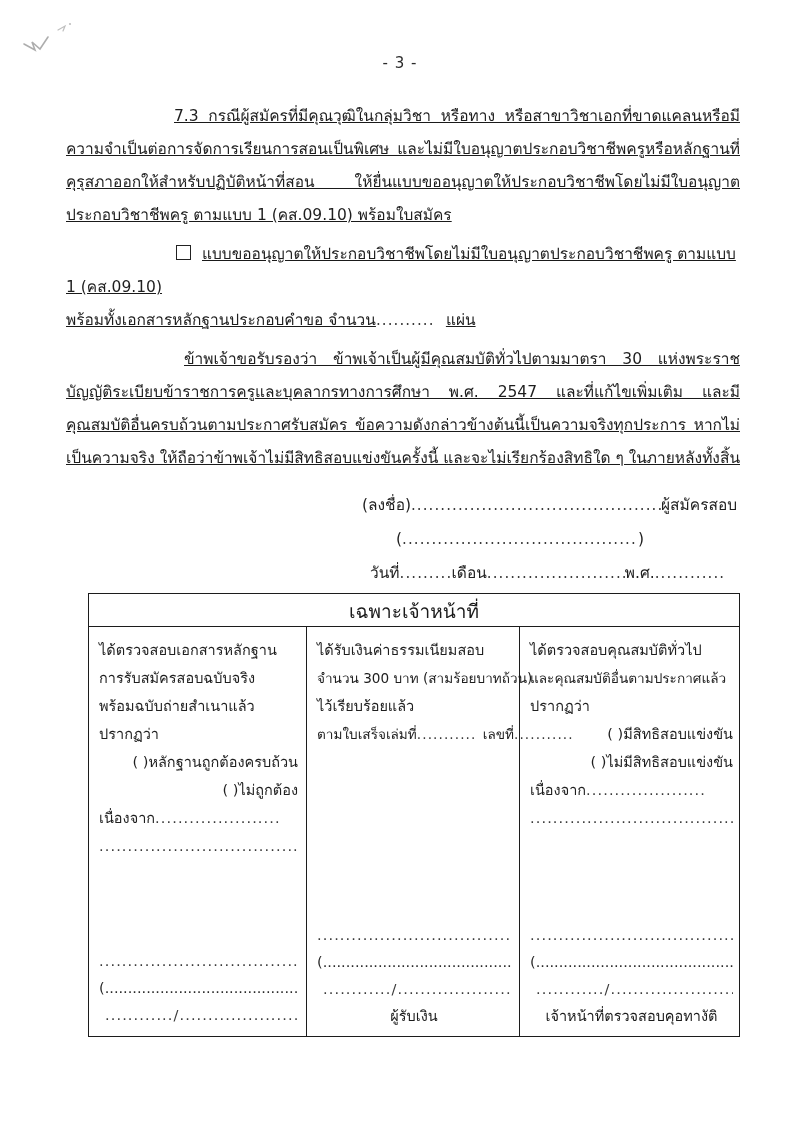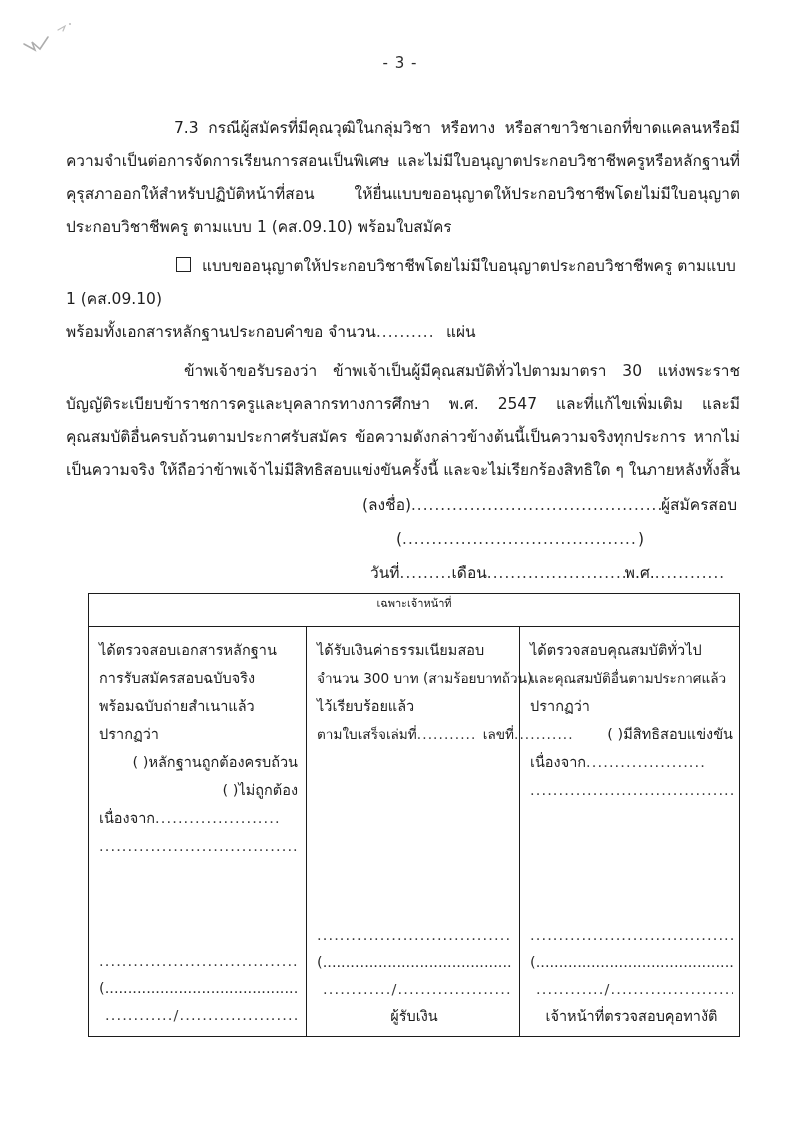--- a/index.html
+++ b/index.html
@@ -40,21 +40,22 @@
     text-align: center;
     font-size: 15px;
     letter-spacing: 1px;
     color: #2b2b2b;
   }
 
   .body-text {
     position: absolute;
     left: 66px;
     right: 60px;
-    top: 112px;
+    top: 100px;
+    text-decoration: underline;
   }
 
   .para {
     font-size: 15.5px;
     line-height: 33px;
     text-align: justify;
     text-justify: inter-word;
     color: #1e1e1e;
     margin: 0 0 6px 0;
   }
@@ -125,23 +126,23 @@
     width: 652px;
     height: 444px;
     border: 1.6px solid #1c1c1c;
     box-sizing: border-box;
     background: #fff;
   }
   .tbl-header {
     height: 32px;
     border-bottom: 1.6px solid #1c1c1c;
     display: flex;
-    align-items: flex-start;
+    align-items: flex-end;
     justify-content: center;
-    font-size: 11px;
+    font-size: 19px;
     color: #1a1a1a;
   }
   .tbl-body {
     display: flex;
     height: calc(100% - 32px);
   }
   .tcol {
     box-sizing: border-box;
     padding: 9px 8px 0 10px;
     position: relative;
@@ -310,20 +311,21 @@
           <div class="foot-role">ผู้รับเงิน</div>
         </div>
       </div>
 
       <div class="tcol c3">
         <div class="tline">ได้ตรวจสอบคุณสมบัติทั่วไป</div>
         <div class="tline small">และคุณสมบัติอื่นตามประกาศแล้ว</div>
         <div class="tline">ปรากฏว่า</div>
 
         <div class="tline opt"><span class="paren-box">(    )</span><span>มีสิทธิสอบแข่งขัน</span></div>
+        <div class="tline opt"><span class="paren-box">(    )</span><span>ไม่มีสิทธิสอบแข่งขัน</span></div>
 
         <div class="tline"><span>เนื่องจาก</span><span class="fill f-reason3">.....................................</span></div>
         <div class="full-dots">.....................................................</div>
 
         <div class="spacer"></div>
 
         <div class="foot-area">
           <div class="foot-line">.....................................................</div>
           <div class="foot-paren">(...................................................)</div>
           <div class="foot-date">............/........................../................</div>

